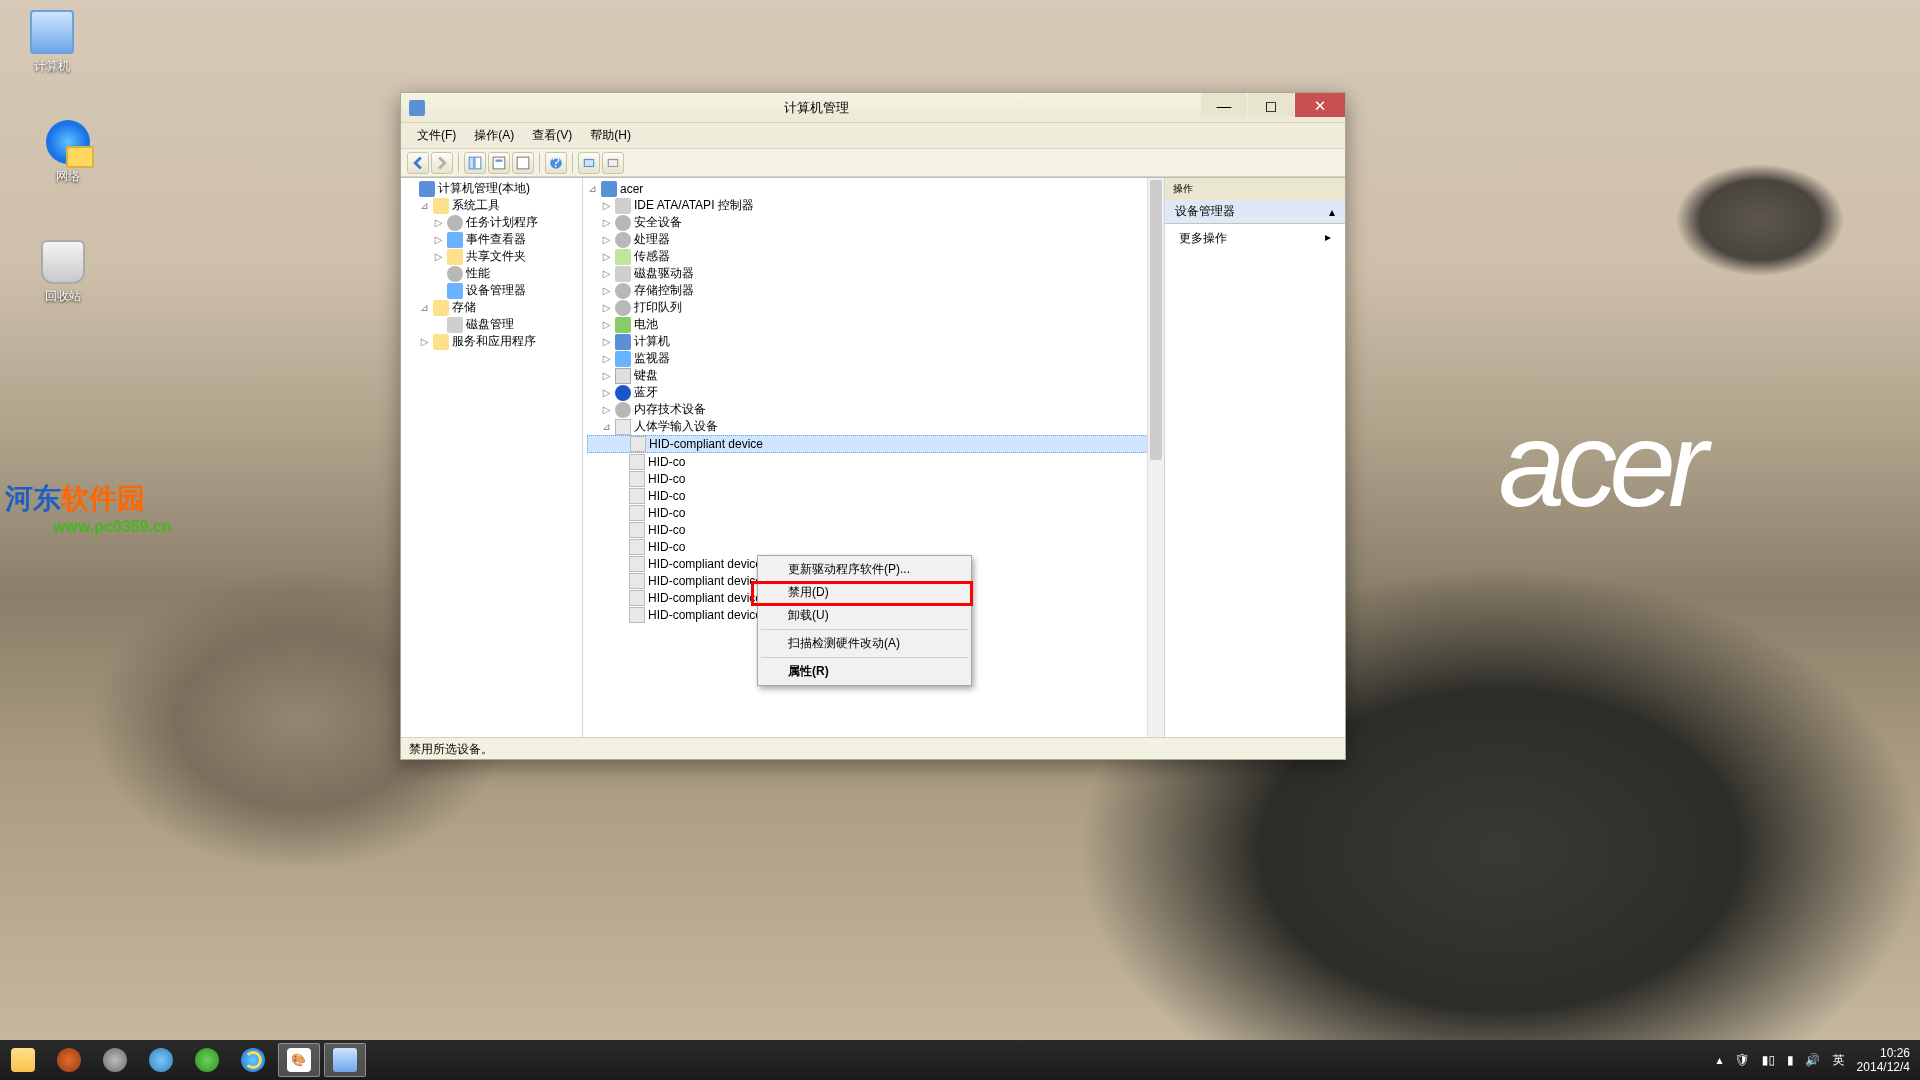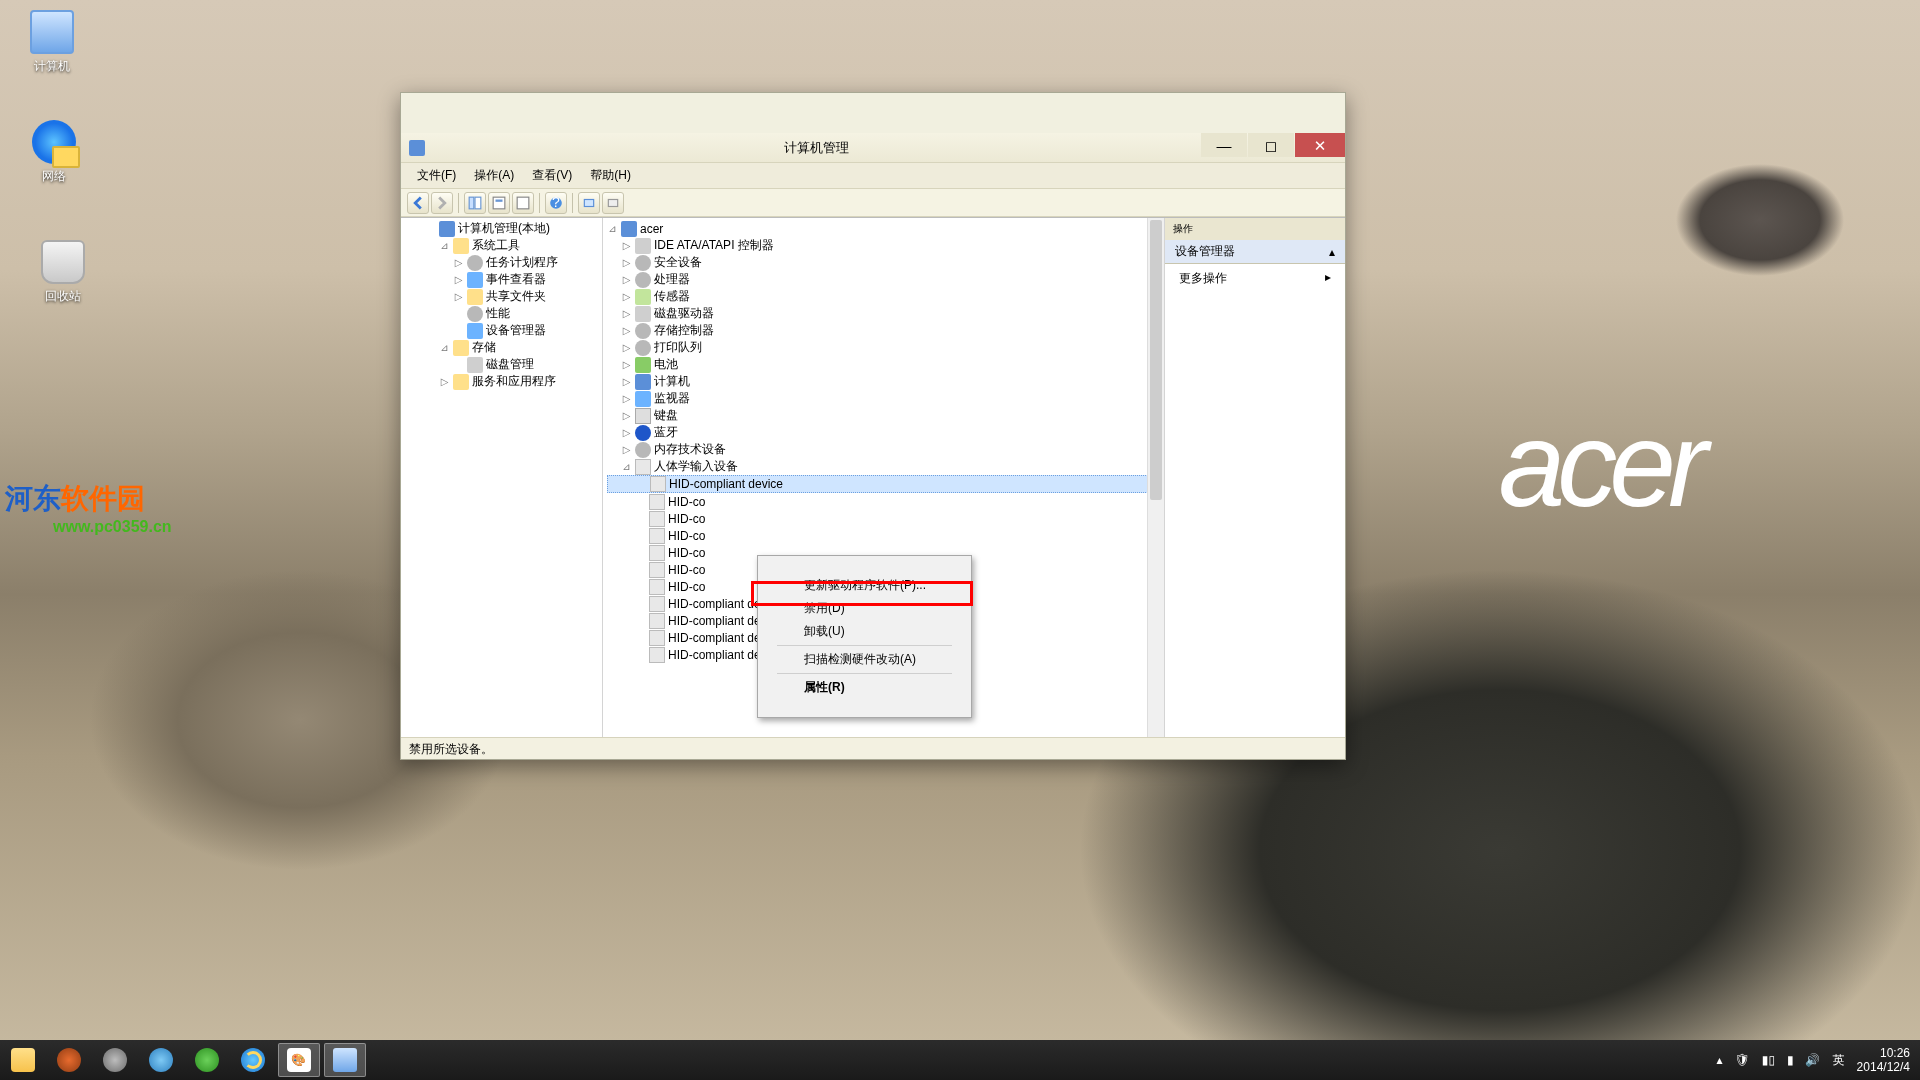--- a/index.html
+++ b/index.html
@@ -21,36 +21,36 @@
 
 .desktop-icon { position:absolute; width:84px; text-align:center; color:#fff; text-shadow:0 1px 3px #000; }
 .desktop-icon .img { width:44px; height:44px; margin:0 auto 4px; }
 .di-computer .img { background:linear-gradient(#cfe5ff,#6fa6e8); border:2px solid #6ca0e0; border-radius:4px; }
 .di-network .img { background:radial-gradient(circle,#5cc3ff 0%,#1a73e8 60%); border-radius:50%; position:relative; }
 .di-network .img::after { content:""; position:absolute; width:24px; height:18px; bottom:-4px; right:-4px; background:#ffd860; border:2px solid #d9b33a; border-radius:2px; }
 .di-recycle .img { background:linear-gradient(#f4f4f4,#c9c9c9); border-radius:6px 6px 12px 12px; border:2px solid #aaa; }
 
 
 .window { position:absolute; left:400px; top:92px; width:946px; height:668px; background:#f1f0e0; border:1px solid #a8a894; box-shadow:0 6px 20px rgba(0,0,0,.4); display:flex; flex-direction:column; }
-.titlebar { height:30px; display:flex; align-items:center; justify-content:space-between; background:linear-gradient(#f5f3e3,#ece9d5); border-bottom:1px solid #d7d4bc; padding-left:8px;margin-top:40px; }
+.titlebar { height:30px; display:flex; align-items:center; justify-content:space-between; background:linear-gradient(#f5f3e3,#ece9d5); border-bottom:1px solid #d7d4bc; padding-left:8px; }
 .titlebar .icon { width:16px; height:16px; background:#5b8fd8; border-radius:2px; margin-right:8px; }
 .titlebar .title { flex:1; text-align:center; font-size:13px; }
 .win-btns { display:flex; height:100%; }
 .win-btns button { border:none; width:46px; height:24px; margin-left:1px; background:#e8e5cf; font-size:15px; line-height:15px; cursor:pointer; }
 .win-btns .close { background:#c75050; color:#fff; width:50px; }
 .menubar { height:26px; display:flex; align-items:center; gap:18px; background:#efecdb; padding:0 16px; border-bottom:1px solid #d7d4bc; }
 .menubar span { cursor:pointer; }
 .toolbar { height:28px; display:flex; align-items:center; gap:2px; padding:2px 6px; background:#f5f3e3; border-bottom:1px solid #d7d4bc; }
 .toolbar button { width:22px; height:22px; border:1px solid #c8c5ae; background:linear-gradient(#fefdf4,#e7e3cb); border-radius:3px; cursor:pointer; display:flex; align-items:center; justify-content:center; }
 .toolbar .sep { width:1px; height:20px; background:#c5c2ab; margin:0 3px; }
 .toolbar svg { width:14px; height:14px; }
 
 .body { flex:1; display:flex; background:#fff; border-top:1px solid #bbb; overflow:hidden; }
 .pane { overflow:auto; }
-.left { width:182px; border-right:1px solid #d4d4d4; background:#fff;margin-left:20px; }
+.left { width:182px; border-right:1px solid #d4d4d4; background:#fff; }
 .center { flex:1; border-right:1px solid #d4d4d4; position:relative; }
 .right { width:180px; display:flex; flex-direction:column; }
 .right .header { background:#eae6d0; padding:4px 8px; font-size:10px; }
 .right .section { background:#dfe8f6; padding:3px 10px; border-bottom:1px solid #c8c5ae; display:flex; justify-content:space-between; align-items:center; font-size:13px; }
 .right .item { padding:6px 14px; display:flex; justify-content:space-between; }
 
 .tree { padding:2px 0 0 4px; }
 .node { display:flex; align-items:center; height:17px; padding-left:0; white-space:nowrap; }
 .node .tw { width:11px; text-align:center; color:#7a7a7a; cursor:pointer; font-size:10px; display:inline-block; }
 .node .ic { width:16px; height:16px; margin:0 3px; display:inline-flex; align-items:center; justify-content:center; font-size:11px; }
@@ -68,21 +68,21 @@
 .ic-bt{background:#1e56c9;border-radius:50%;color:#fff}
 .ic-bat{background:#88cc66;border-radius:2px}
 .ic-hid{background:#e8e8e8;border:1px solid #bbb}
 
 .scroll { position:absolute; right:0; top:0; bottom:0; width:17px; background:#f0f0f0; border-left:1px solid #ddd; }
 .scroll .thumb { position:absolute; left:2px; right:2px; top:2px; height:280px; background:#cdcdcd; border-radius:2px; }
 
 .statusbar { height:22px; background:#f3f1e1; border-top:1px solid #d6d3bc; padding:3px 8px; font-size:12px; }
 
 
-.ctxmenu { position:absolute; left:757px; top:555px; width:215px; background:#f1f1f1; border:1px solid #a8a8a8; box-shadow:2px 3px 6px rgba(0,0,0,.35); padding:18px; z-index:50; }
+.ctxmenu { position:absolute; left:757px; top:555px; width:215px; background:#f1f1f1; border:1px solid #a8a8a8; box-shadow:2px 3px 6px rgba(0,0,0,.35); padding:2px; z-index:50; }
 .ctxmenu .mi { padding:3px 10px 3px 28px; cursor:pointer; }
 .ctxmenu hr { border:none; border-top:1px solid #cfcfcf; margin:2px 1px; }
 .ctxmenu .bold { font-weight:700; }
 .highlight-box { position:absolute; left:751px; top:581px; width:222px; height:25px; border:3px solid #ff0000; z-index:60; pointer-events:none; }
 
 
 .taskbar { position:absolute; left:0; right:0; bottom:0; height:40px; background:linear-gradient(#2b2b2b,#1a1a1a); display:flex; align-items:center; color:#fff; }
 .taskbar .btn { width:42px; height:34px; margin:0 2px; display:flex; align-items:center; justify-content:center; border-radius:2px; }
 .taskbar .btn.active { background:rgba(255,255,255,.22); border:1px solid rgba(255,255,255,.35); }
 .taskbar .spacer { flex:1; }
@@ -97,21 +97,21 @@
 <div class="acer-logo">acer</div>
 <div class="watermark">
   <span class="blue">河东</span><span class="orange">软件园</span>
   <span class="sub">www.pc0359.cn</span>
 </div>
 
 <div class="desktop-icon di-computer" style="left:10px;top:10px">
   <div class="img"></div>
   <div>计算机</div>
 </div>
-<div class="desktop-icon di-network" style="left:12px;top:120px">
+<div class="desktop-icon di-network" style="left:26px;top:120px">
   <div class="img"></div>
   <div>网络</div>
 </div>
 <div class="desktop-icon di-recycle" style="left:21px;top:240px">
   <div class="img"></div>
   <div>回收站</div>
 </div>
 
 <div class="window">
   <div class="titlebar">

